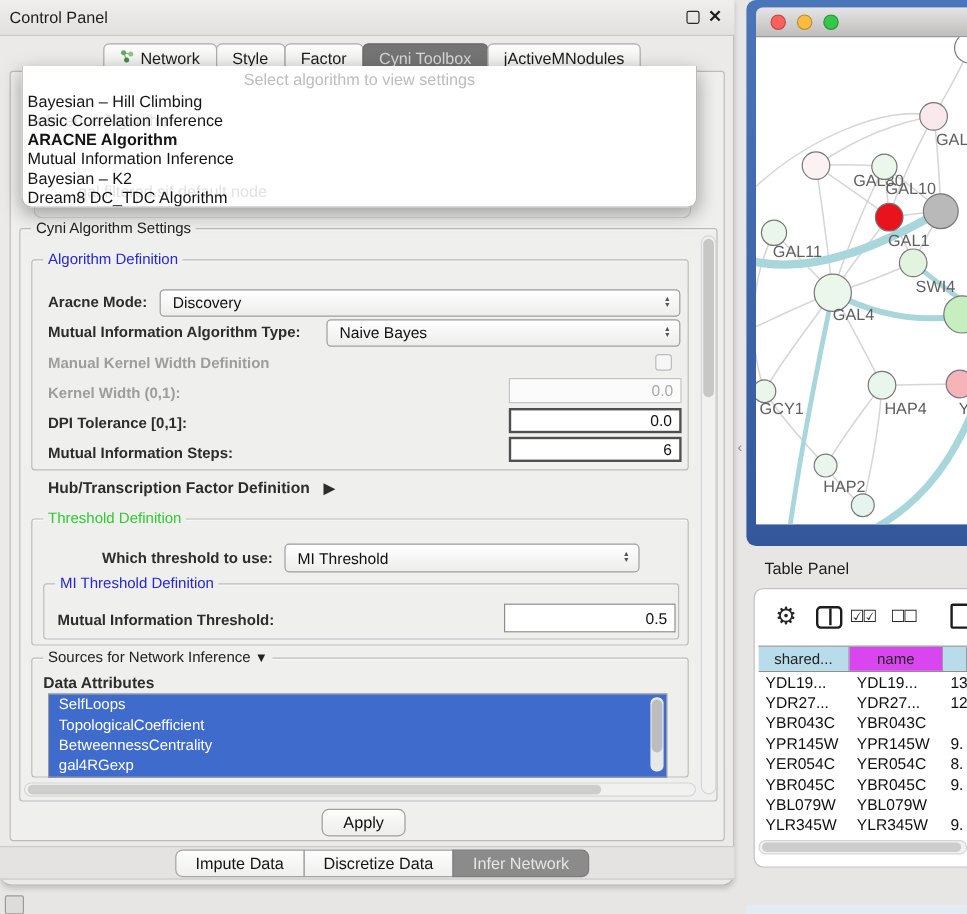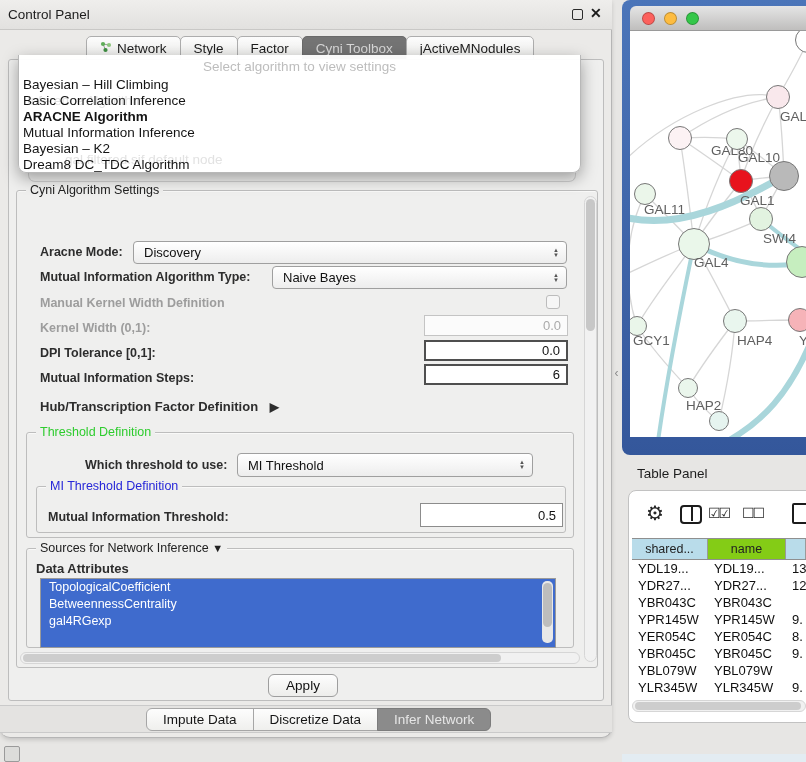--- a/index.html
+++ b/index.html
@@ -103,21 +103,21 @@
                 border:1px solid #c2c2c2;border-radius:8px 0 0 8px;}
   .tool-icon{position:absolute;color:#262626;}
   #ti-columns{left:680px;top:505px;width:22px;height:19px;border:2.5px solid #1c1c1c;border-radius:4px;}
   #ti-columns div{position:absolute;left:8.5px;top:0;width:2.5px;height:14px;background:#1c1c1c;}
   #ti-export{left:792px;top:503px;width:18px;height:21px;border:2.5px solid #1c1c1c;border-radius:2px;background:#fff;}
   .cbpair{font-size:14px;letter-spacing:-2px;color:#2a2a2a;}
 
   #tbl{left:632px;top:538px;width:174px;height:161px;overflow:hidden;font-size:13px;border-top:1px solid #8f8f8f;}
   .tr{display:grid;grid-template-columns:76px 78px 1fr;height:17px;line-height:17px;background:#fff;}
   .tr.head{height:21px;line-height:21px;border-bottom:1px solid #8f8f8f;font-size:12.5px;}
-  .th{text-align:center;background:#84cc16;border-right:1px solid #9a9a9a;overflow:hidden;white-space:nowrap;}
+  .th{text-align:center;background:#d946ef;border-right:1px solid #9a9a9a;overflow:hidden;white-space:nowrap;}
   .th.hl{background:#b9dcea;}
   .td{padding-left:6px;color:#101010;overflow:hidden;white-space:nowrap;}
   #tbl-hscroll{left:632px;top:700px;width:174px;height:12px;}
 
   #splitter-handle{left:612px;top:364px;width:9px;height:18px;color:#8a8a8a;font-size:12px;line-height:18px;text-align:center;}
   #mini-panel-icon{left:4px;top:746px;width:16px;height:16px;border:1.5px solid #9a9a9a;background:#dcdcda;border-radius:2px;}
   #bottom-right-strip{left:622px;top:754px;width:184px;height:8px;background:#e3ecf2;}
 </style>
 </head>
 <body>
@@ -158,20 +158,23 @@
     <div class="abs" id="content-panel"></div>
     <div class="abs" id="hidden-combo-edge"></div>
 
     <div class="abs groupbox" style="left:16px;top:190px;width:582px;height:478px;">
       <span class="legend">Cyni Algorithm Settings</span>
     </div>
     <div class="abs vscroll" style="left:584px;top:196px;width:13px;height:466px;">
       <div class="vthumb" style="top:2px;height:132px;"></div>
     </div>
 
+    <div class="abs groupbox" style="left:26px;top:216px;width:548px;height:176px;">
+      <span class="legend blue">Algorithm Definition</span>
+    </div>
     <div class="abs flabel" style="left:40px;top:245px;">Aracne Mode:</div>
     <div class="abs combo" style="left:133px;top:241px;width:434px;height:23px;">
       <span>Discovery</span>
       <span class="stepper">
           <span>▲</span>
           <span>▼</span>
         </span>
     </div>
     <div class="abs flabel" style="left:40px;top:270px;">Mutual Information Algorithm Type:</div>
     <div class="abs combo" style="left:272px;top:266px;width:295px;height:23px;">
@@ -214,20 +217,21 @@
 
     <div class="abs groupbox" style="left:26px;top:548px;width:548px;height:100px;">
       <span class="legend">
         <span>Sources for Network Inference</span>
         <span style="font-size:11px;">▼</span>
       </span>
     </div>
     <div class="abs flabel" style="left:36px;top:561px;font-size:13px;">Data Attributes</div>
     <div class="abs" id="attr-list">
       <div id="attr-items">
+          <div class="attr-item">SelfLoops</div>
           <div class="attr-item">TopologicalCoefficient</div>
           <div class="attr-item">BetweennessCentrality</div>
           <div class="attr-item">gal4RGexp</div>
         </div>
       <div id="attr-scroll">
           <div id="attr-thumb"></div>
         </div>
     </div>
 
     <div class="abs hscroll" style="left:20px;top:652px;width:560px;height:12px;">

